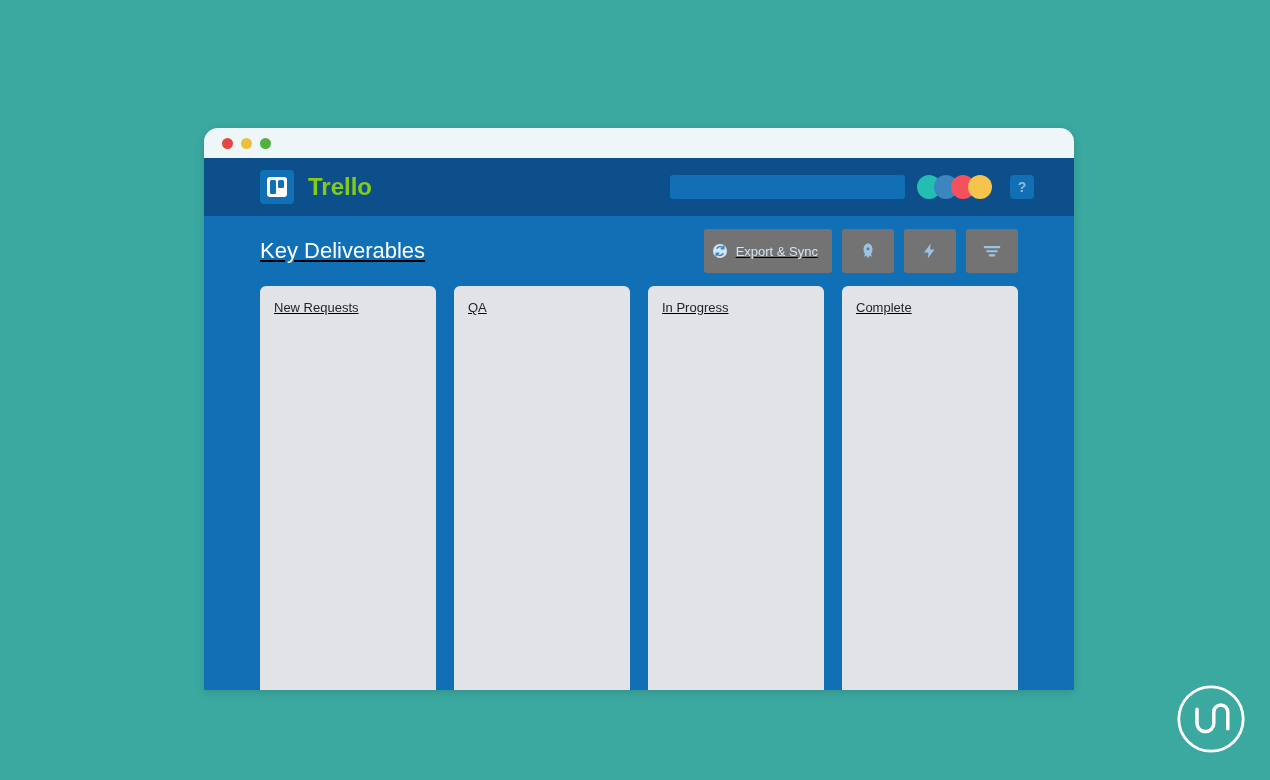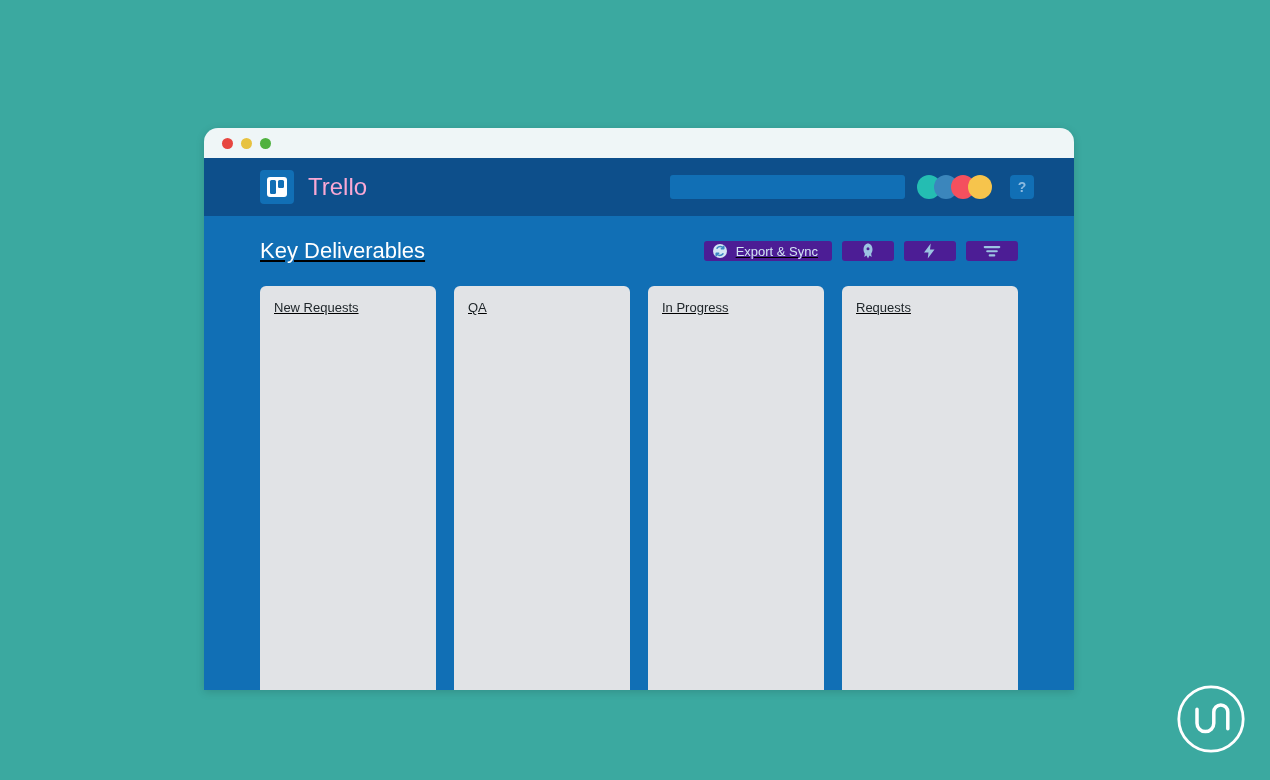--- a/index.html
+++ b/index.html
@@ -40,21 +40,21 @@
     align-items: center;
     padding: 0 40px 0 56px;
   }
   .logo-box {
     width: 34px; height: 34px; background: #116fb5;
     border-radius: 4px; display:flex; align-items:center; justify-content:center;
     margin-right: 14px;
   }
   .logo-box svg { display:block; }
   .brand {
-    color: #f9a8d4; font-size: 24px; font-weight: 400;
+    color: #84cc16; font-size: 24px; font-weight: 700;
   }
   .header-spacer { flex: 1; }
   .search {
     width: 235px; height: 24px; background: #116fb5; border-radius: 3px;
     margin-right: 12px;
   }
   .avatars { display:flex; margin-right: 18px; }
   .av { width:24px; height:24px; border-radius:50%; margin-left:-7px; }
   .av:first-child { margin-left:0; }
   .help {
@@ -72,24 +72,24 @@
     height: 70px;
     display:flex;
     align-items:center;
   }
   .board-title {
     color:#fff; font-size:22px; font-weight:400;
   }
   .board-bar-spacer { flex:1; }
   .tool-buttons { display:flex; gap:10px; }
   .tbtn {
-    height:20px;
+    height:44px;
     min-width:52px;
     padding:0 10px;
-    background:#4c1d95;
+    background:#737373;
     border-radius:3px;
     display:flex; align-items:center; justify-content:center;
     gap:8px;
     color:#d3e6f4;
     font-size:13px;
     font-weight:500;
   }
   .tbtn svg { display:block; }
   .export-btn { padding-left:8px; padding-right:14px; }
   .lists {
@@ -199,21 +199,21 @@
       <div class="list">
         <div class="list-title">New Requests</div>
       </div>
       <div class="list">
         <div class="list-title">QA</div>
       </div>
       <div class="list">
         <div class="list-title">In Progress</div>
       </div>
       <div class="list">
-        <div class="list-title">Requests</div>
+        <div class="list-title">Complete</div>
       </div>
     </div>
   </div>
 </div>
 
 <div class="wm">
   <svg viewBox="0 0 100 100">
     <circle cx="50" cy="50" r="46" fill="none" stroke="#ffffff" stroke-width="4"></circle>
     <path d="M30 36 v20 a12 12 0 0 0 24 0 v-16 a10 10 0 0 1 20 0 v24" fill="none" stroke="#ffffff" stroke-width="5" stroke-linecap="round"></path>
   </svg>

